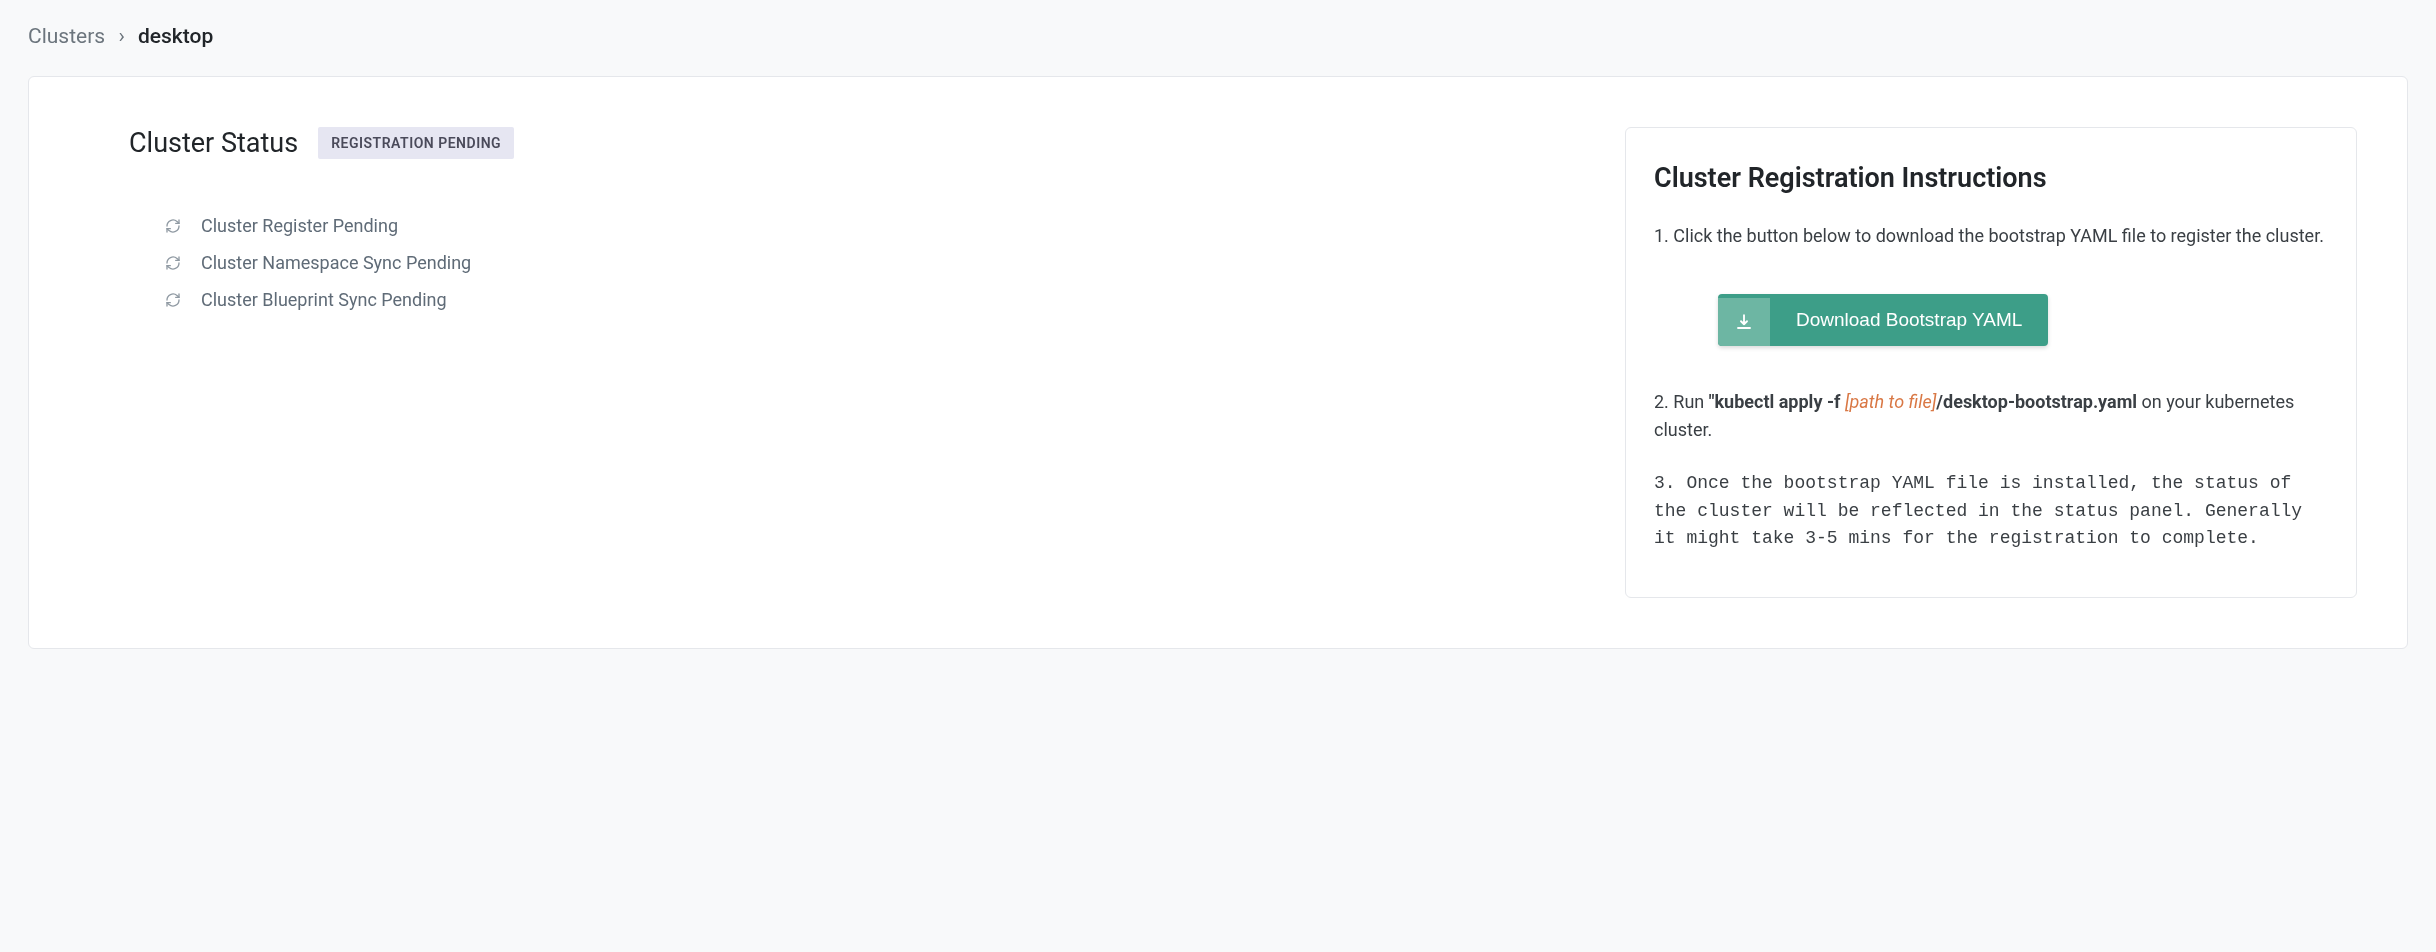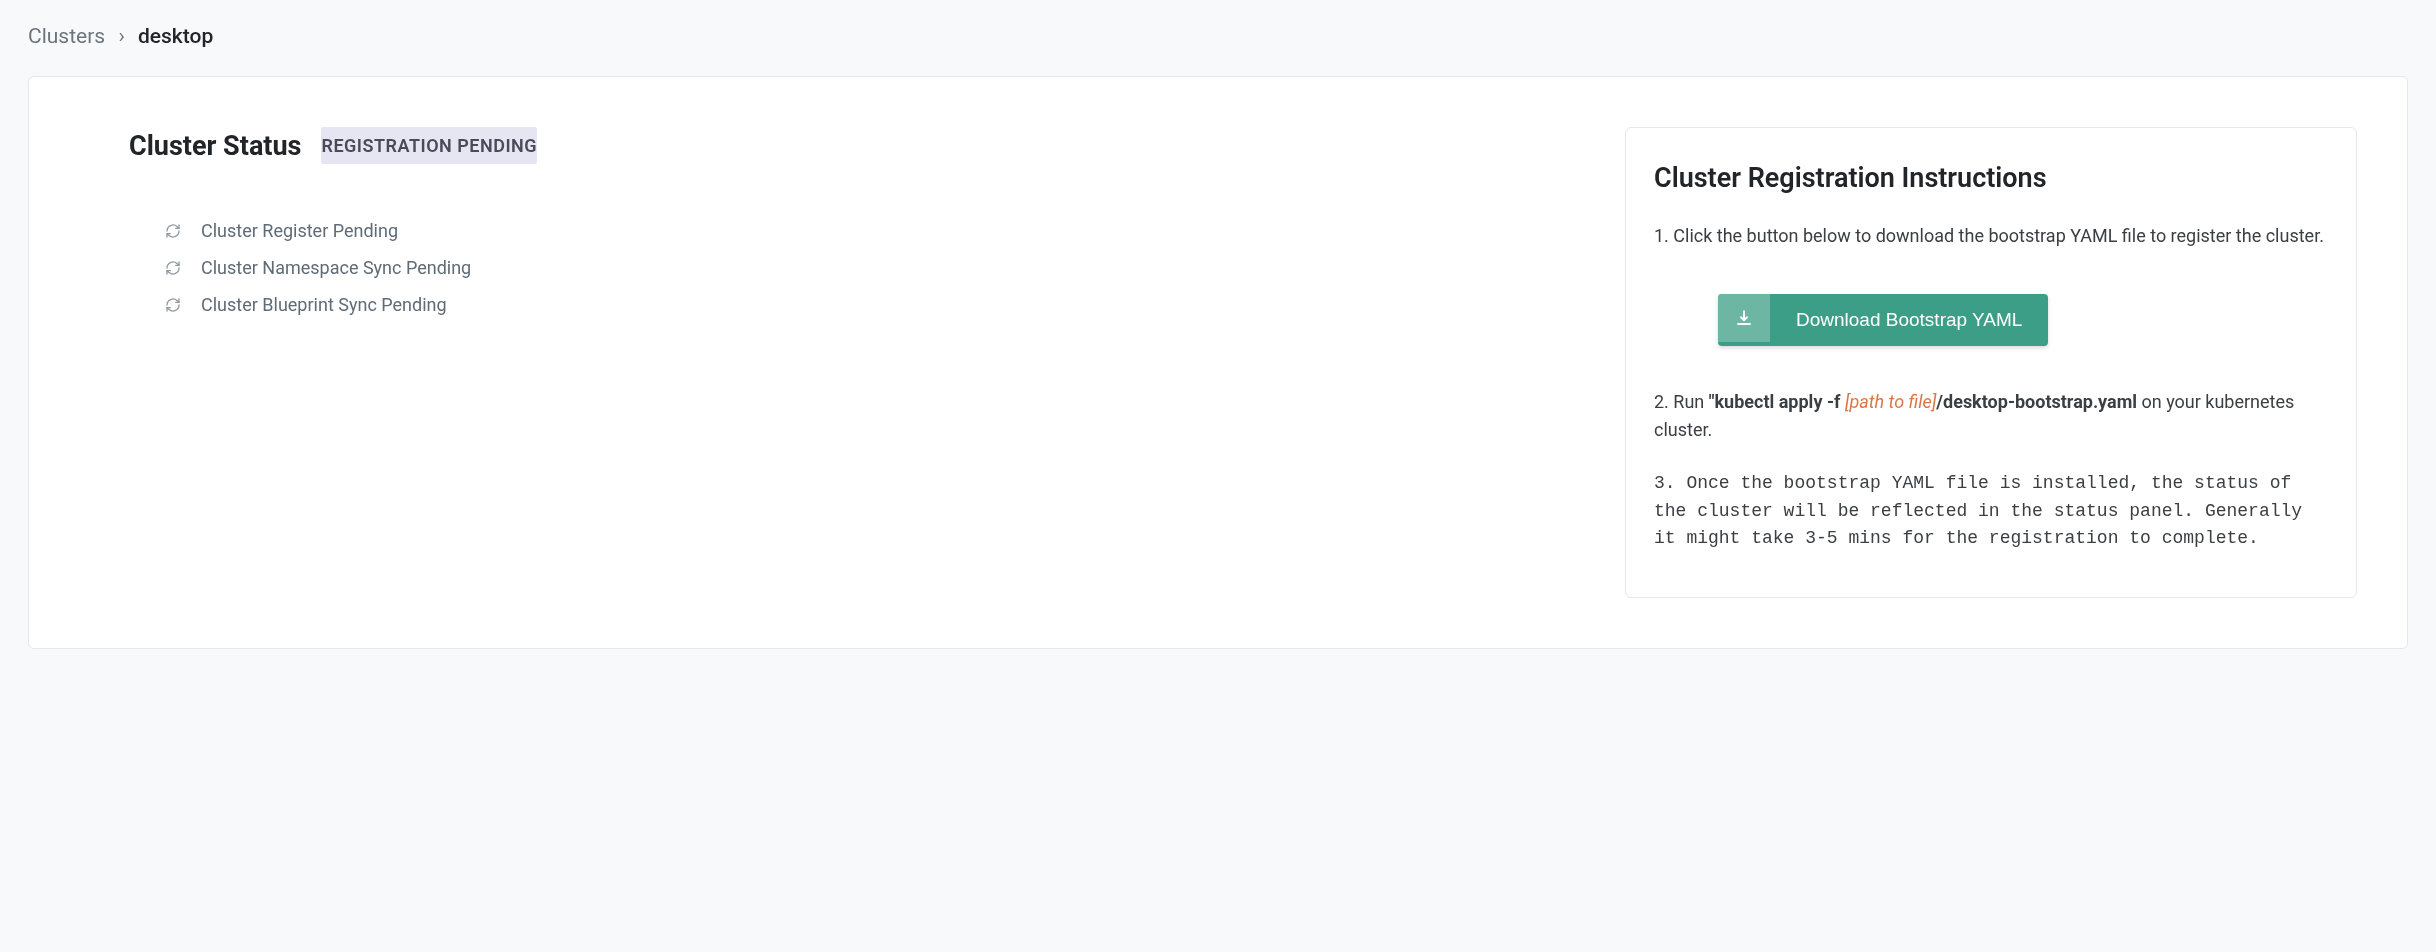--- a/index.html
+++ b/index.html
@@ -50,30 +50,30 @@
       max-width: 732px;
     }
     .status-header {
       display: flex;
       align-items: center;
       gap: 20px;
       margin-bottom: 30px;
     }
     .status-title {
       font-size: 27px;
-      font-weight: 700;
+      font-weight: 400;
       color: #212529;
     }
     .status-badge {
       background: #e6e6f2;
       color: #4a4a5a;
-      font-size: 18px;
+      font-size: 14px;
       font-weight: 600;
       letter-spacing: 0.5px;
-      padding: 8px 0;
+      padding: 8px 13px;
       border-radius: 2px;
     }
     .status-list {
       list-style: none;
       padding-left: 36px;
       margin-top: 48px;
     }
     .status-list li {
       display: flex;
       align-items: center;
@@ -109,21 +109,21 @@
     .instr-step:last-child {
       margin-bottom: 4px;
       font-family: Liberation Mono, monospace;
     }
     .download-btn-wrap {
       padding: 18px 0 18px 64px;
       margin-bottom: 24px;
     }
     .download-btn {
       display: inline-flex;
-      align-items: flex-start;
+      align-items: flex-end;
       background: #3d9e88;
       color: #fff;
       border: none;
       border-radius: 4px;
       overflow: hidden;
       font-size: 19px;
       font-weight: 500;
       cursor: pointer;
       box-shadow: 0 2px 4px rgba(0,0,0,0.15);
     }

